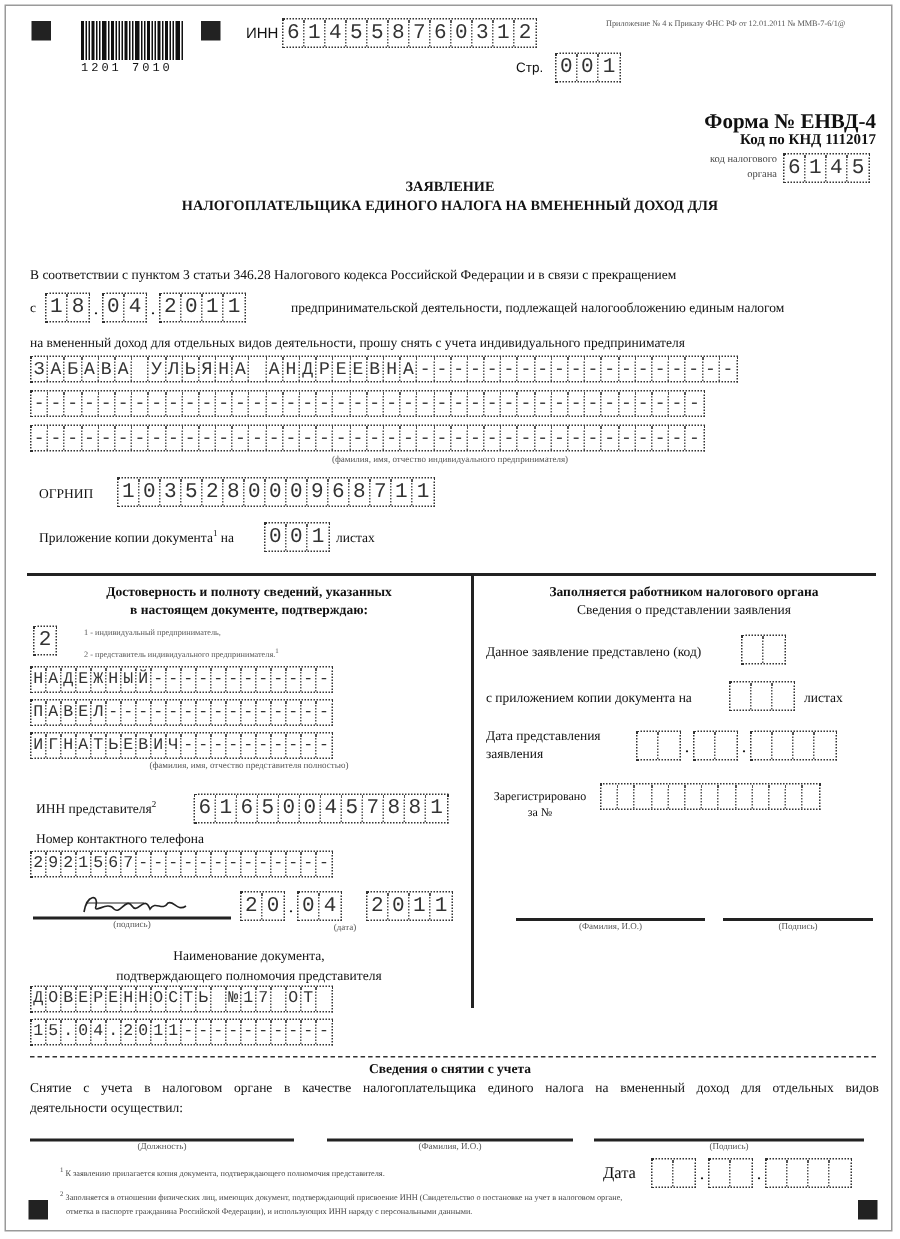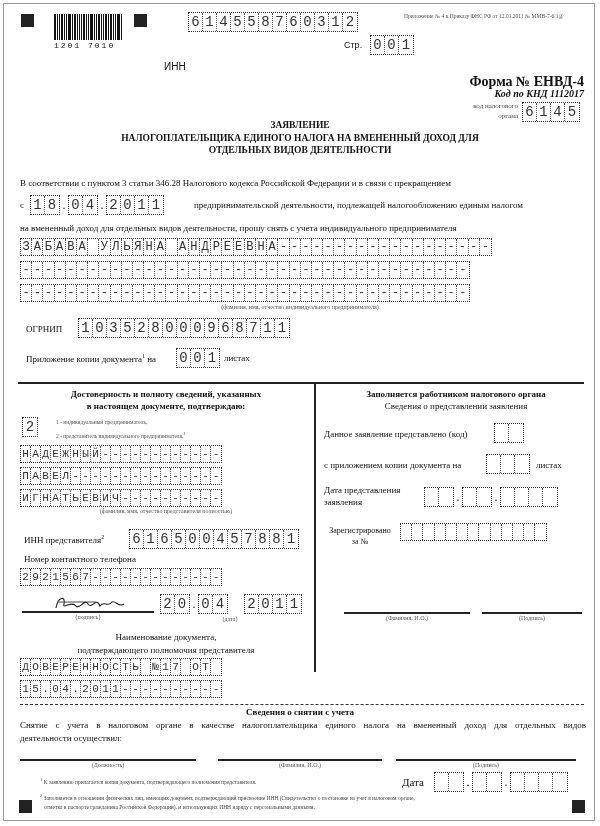--- a/index.html
+++ b/index.html
@@ -10,21 +10,21 @@
   .barcode { position: absolute; left: 50px; top: 10px; width: 89px; height: 36px; }
   .barcode .bars { height: 26px; display: flex; gap: 1px; align-items: stretch; }
   .barcode .bars span { background: #111; display: block; }
   .barcode .num { font-family: "Liberation Mono", monospace; font-size: 8px; letter-spacing: 2px; margin-top: 1px; }
   .cells { display: inline-flex; border: 1.5px dotted #333; vertical-align: middle; }
   .cell { width: 14px; height: 18px; border-right: 1px dotted #555; box-sizing: border-box; font-family: "Liberation Mono", "DejaVu Sans Mono", monospace; font-size: 14px; line-height: 18px; text-align: center; color: #333; }
   .cell:last-child { border-right: none; }
   .cells.small .cell { width: 11.2px; height: 16px; font-size: 12px; line-height: 16px; }
   .cells.tiny .cell { width: 10px; height: 16px; font-size: 11px; line-height: 16px; }
   .sans { font-family: "Liberation Sans", sans-serif; }
-  .t10 { font-size: 10px; margin-top: 44px; }
+  .t10 { font-size: 10px; }
   .t9 { font-size: 9px; }
   .t6 { font-size: 6px; color: #555; }
   .bold { font-weight: bold; }
   .center { text-align: center; }
   .hline { position: absolute; height: 2px; background: #222; }
   .dashline { position: absolute; border-top: 1px dashed #333; }
   .vline { position: absolute; width: 1.5px; background: #222; }
   .dot { display: inline-block; width: 8px; text-align: center; font-size: 12px; vertical-align: middle; }
 </style>
 </head>
@@ -94,38 +94,37 @@
     <div class="cells">
         <div class="cell">0</div>
         <div class="cell">0</div>
         <div class="cell">1</div>
       </div>
   </div>
 
   <div class="abs" style="left:400px;top:9px;font-size:5.5px;color:#555;">Приложение № 4 к Приказу ФНС РФ от 12.01.2011 № ММВ-7-6/1@</div>
 
   <div class="abs bold" style="right:10px;top:70px;font-size:14px;text-align:right;">Форма № ЕНВД-4</div>
-  <div class="abs bold" style="right:10px;top:84px;font-size:10px;text-align:right;font-style:italic;">Код по КНД 1112017</div>
+  <div class="abs bold" style="right:10px;top:84px;font-size:10px;text-align:right;">Код по КНД 1112017</div>
   <div class="abs" style="left:456px;top:97px;font-size:7px;color:#444;text-align:right;width:58px;line-height:10px;">
     <div>код налогового</div>
     <div>органа</div>
   </div>
   <div class="abs" style="left:518px;top:98px;">
     <div class="cells">
         <div class="cell">6</div>
         <div class="cell">1</div>
         <div class="cell">4</div>
         <div class="cell">5</div>
       </div>
   </div>
 
   <div class="abs bold center" style="left:0;width:592px;top:115px;font-size:9.5px;line-height:12.5px;">
     <div>ЗАЯВЛЕНИЕ</div>
     <div>НАЛОГОПЛАТЕЛЬЩИКА ЕДИНОГО НАЛОГА НА ВМЕНЕННЫЙ ДОХОД ДЛЯ</div>
-    <div>ОТДЕЛЬНЫХ ВИДОВ ДЕЯТЕЛЬНОСТИ</div>
   </div>
 
   <div class="abs" style="left:16px;top:174px;font-size:9px;">В соответствии с пунктом 3 статьи 346.28 Налогового кодекса Российской Федерации и в связи с прекращением</div>
   <div class="abs" style="left:16px;top:196px;font-size:9px;">с</div>
   <div class="abs" style="left:26px;top:191px;white-space:nowrap;">
     <div class="cells">
         <div class="cell">1</div>
         <div class="cell">8</div>
       </div><span class="dot">.</span><div class="cells">
         <div class="cell">0</div>

